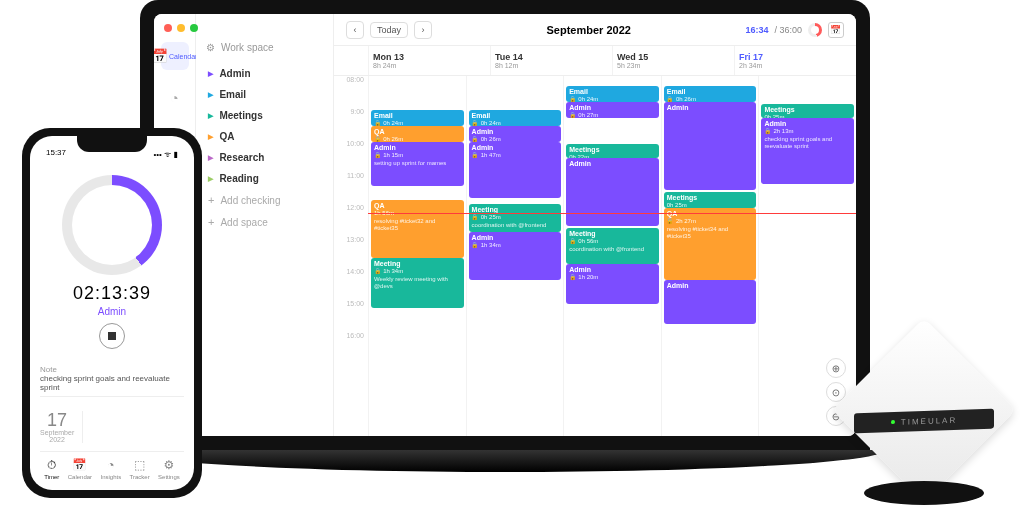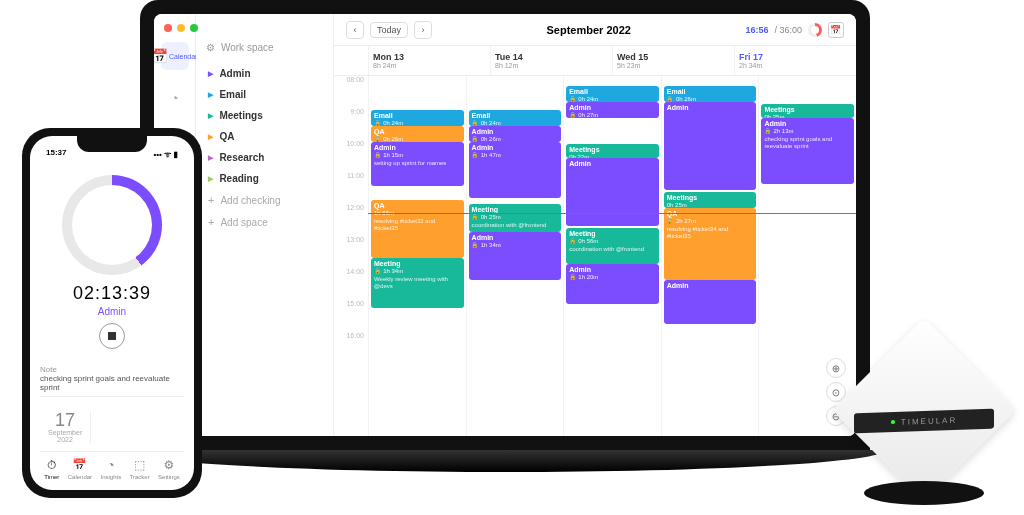--- a/index.html
+++ b/index.html
@@ -61,31 +61,31 @@
 .nowline { position:absolute; left:0; right:0; height:1px; background:#ff3b3b; z-index:5; }
 .nowlabel { position:absolute; left:6px; transform:translateY(-50%); font-size:7px; color:#ff3b3b; font-weight:600; background:#fff; padding:0 2px;}
 
 .zoom { position:absolute; right:10px; bottom:10px; display:flex; flex-direction:column; gap:4px; }
 .zoom-b { width:20px;height:20px;border:1px solid #ddd;border-radius:50%;background:#fff;display:flex;align-items:center;justify-content:center;font-size:10px;color:#666;}
 
 
 .phone { position:absolute; left:22px; top:128px; width:180px; height:370px; background:#111; border-radius:28px; padding:8px; }
 .phone-inner { width:100%; height:100%; background:#fff; border-radius:22px; overflow:hidden; position:relative; display:flex; flex-direction:column; padding:10px; }
 .notch { position:absolute; top:0; left:50%; transform:translateX(-50%); width:70px; height:16px; background:#111; border-radius:0 0 12px 12px; }
-.ph-status { display:flex; justify-content:space-between; font-size:8px; font-weight:700; padding:2px 6px; }
+.ph-status { display:flex; justify-content:space-between; font-size:8px; font-weight:400; padding:2px 6px; }
 .ph-ring { width:100px;height:100px;border-radius:50%;margin:14px auto 8px;background:conic-gradient(#7c4dff 0 40%,#e8e8e8 40% 100%);position:relative;}
 .ph-ring:after{content:'';position:absolute;inset:10px;background:#fff;border-radius:50%;}
 .ph-timer { font-size:18px; font-weight:400; text-align:center; letter-spacing:1px;}
 .ph-cat { font-size:10px; color:#7c4dff; text-align:center; margin-top:2px;}
 .ph-stop { width:26px;height:26px;border:1px solid #999;border-radius:50%;margin:6px auto;display:flex;align-items:center;justify-content:center;}
 .ph-stop:before{content:'';width:8px;height:8px;background:#333;}
 .ph-note-l { font-size:8px; color:#999; margin-top:10px;}
 .ph-note { font-size:8px; color:#555; border-bottom:1px solid #eee; padding-bottom:4px;}
 .ph-bottom { margin-top:auto; display:flex; align-items:flex-end; }
-.ph-date { text-align:center; padding-right:8px; border-right:1px solid #eee;margin-left:8px;}
+.ph-date { text-align:center; padding-right:8px; border-right:1px solid #eee;}
 .ph-date-n{font-size:18px;color:#888;line-height:1;} .ph-date-m{font-size:7px;color:#aaa;} .ph-date-y{font-size:7px;color:#aaa;}
 .ph-meta { padding-left:8px; font-size:7px; color:#888;}
 .ph-meta-v { font-size:8px; color:#333; font-weight:600;}
 .ph-tabs { display:flex; justify-content:space-around; margin-top:8px; border-top:1px solid #eee; padding-top:6px;}
 .ph-tab { display:flex; flex-direction:column; align-items:center; font-size:6px; color:#888; gap:2px;}
 .ph-tab.active{color:#111;}
 .ph-tab-ico{font-size:12px;}
 
 
 .device { position:absolute; right:20px; bottom:10px; width:160px; height:170px; }
@@ -156,21 +156,21 @@
 
       <div class="main">
         <div class="topbar">
           <div class="tb-nav">
             <div class="tb-chev">‹</div>
             <div class="tb-btn">Today</div>
             <div class="tb-chev">›</div>
           </div>
           <div class="tb-title">September 2022</div>
           <div class="tb-stats">
-            <span class="cur">16:56</span>
+            <span class="cur">16:34</span>
             <span class="tot">/ <span>36:00</span></span>
             <div class="donut-sm"></div>
             <div class="cal-ico">📅</div>
           </div>
         </div>
         <div class="days" id="days-row">
             <div class="time-col"></div>
             <div class="day-head">
               <div class="day-name">Mon 13</div>
               <div class="day-sub">8h 24m</div>

